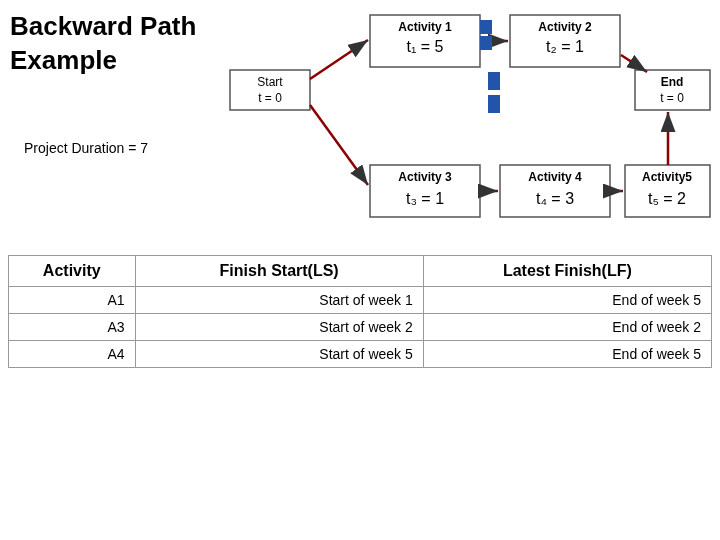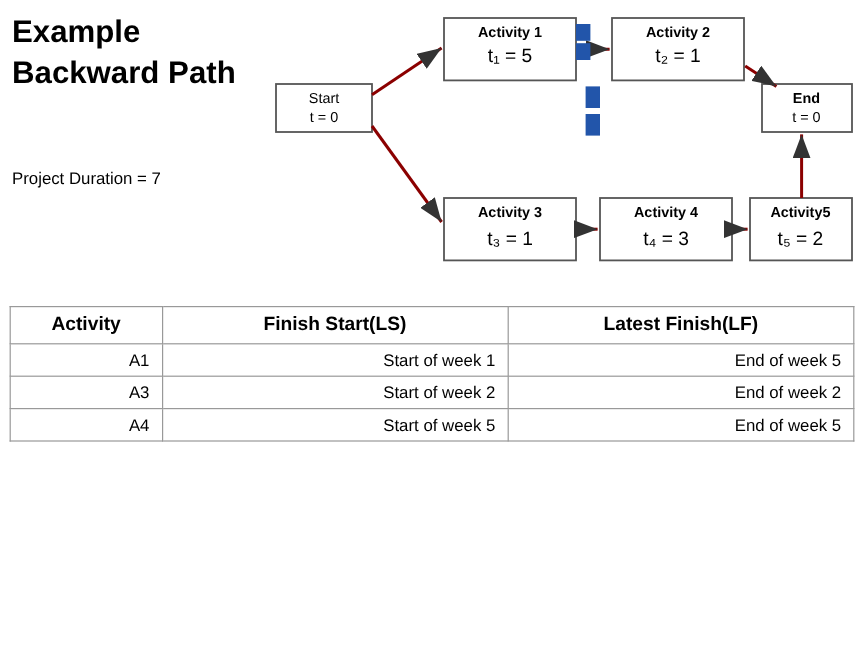--- a/index.html
+++ b/index.html
@@ -25,21 +25,21 @@
       top: 10px;
       left: 10px;
       font-size: 26px;
       font-weight: bold;
       line-height: 1.3;
     }
 
     .project-duration {
       position: absolute;
       top: 140px;
-      left: 10px;
+      left: 24px;
       font-size: 14px;
     }
 
     
     .diagram {
       position: absolute;
       top: 0;
       left: 0;
       width: 720px;
       height: 250px;
@@ -78,22 +78,22 @@
     .th-lf { width: 41%; text-align: center; }
 
     
   </style>
 </head>
 <body>
 
 <div class="main-container">
 
   <div class="title-area">
+    <div>Backward Path</div>
     <div>Example</div>
-    <div>Backward Path</div>
   </div>
 
   <div class="project-duration">Project Duration = 7</div>
 
   <svg class="diagram" viewBox="0 0 720 250" xmlns="http://www.w3.org/2000/svg">
 
     <defs>
       <marker id="arrowhead" markerWidth="8" markerHeight="6" refX="8" refY="3" orient="auto">
         <polygon points="0 0, 8 3, 0 6" fill="#333"></polygon>
       </marker>

